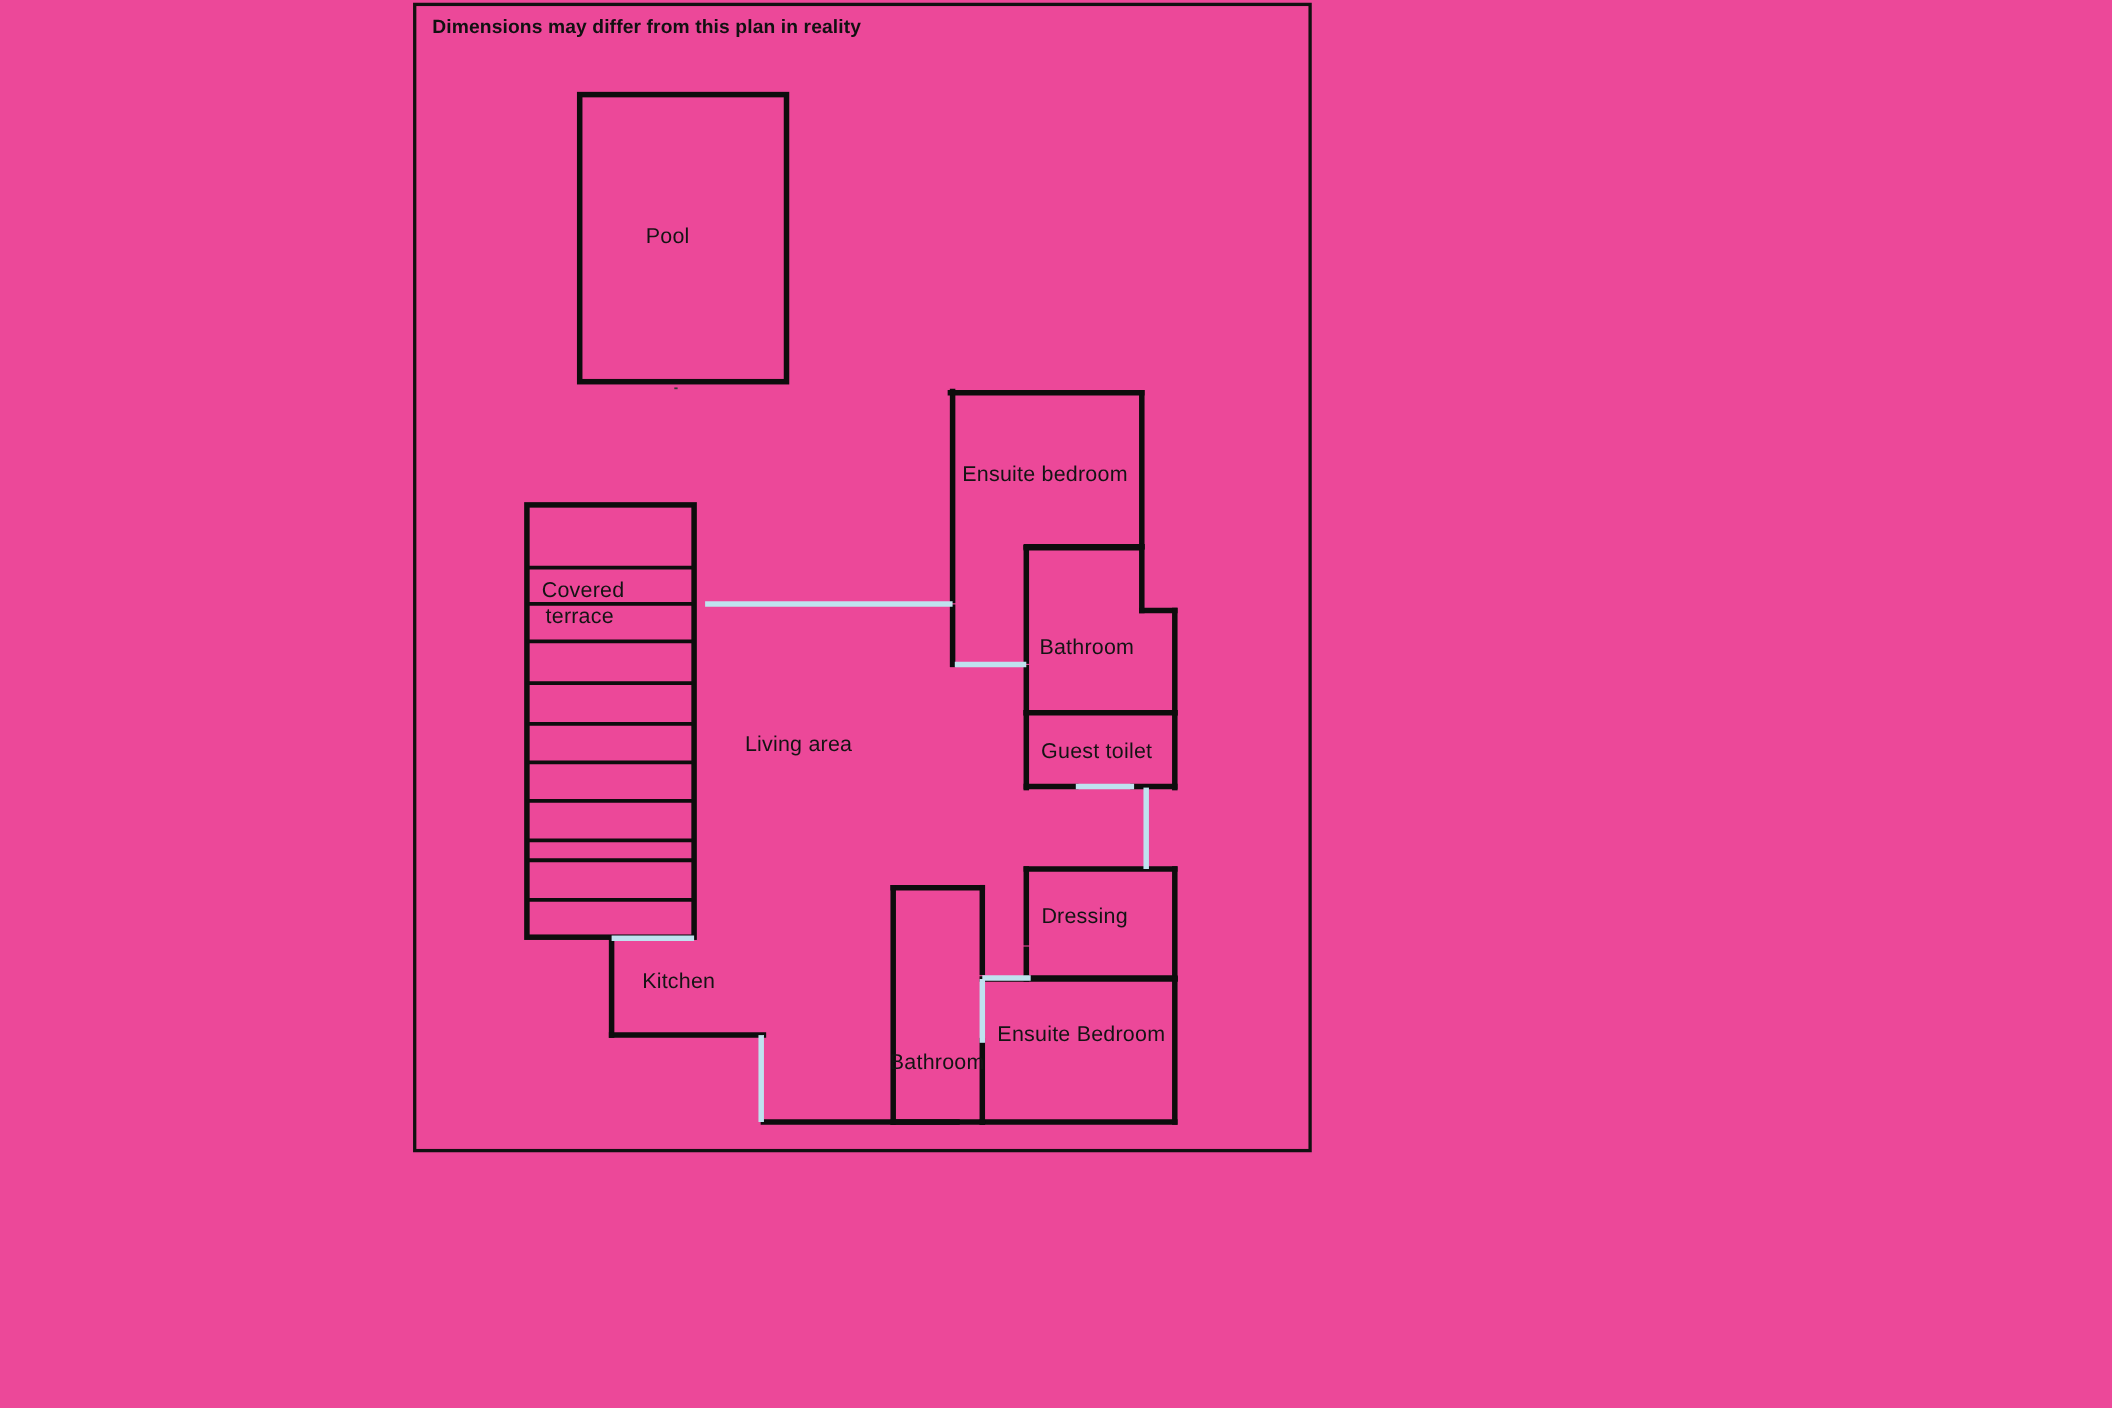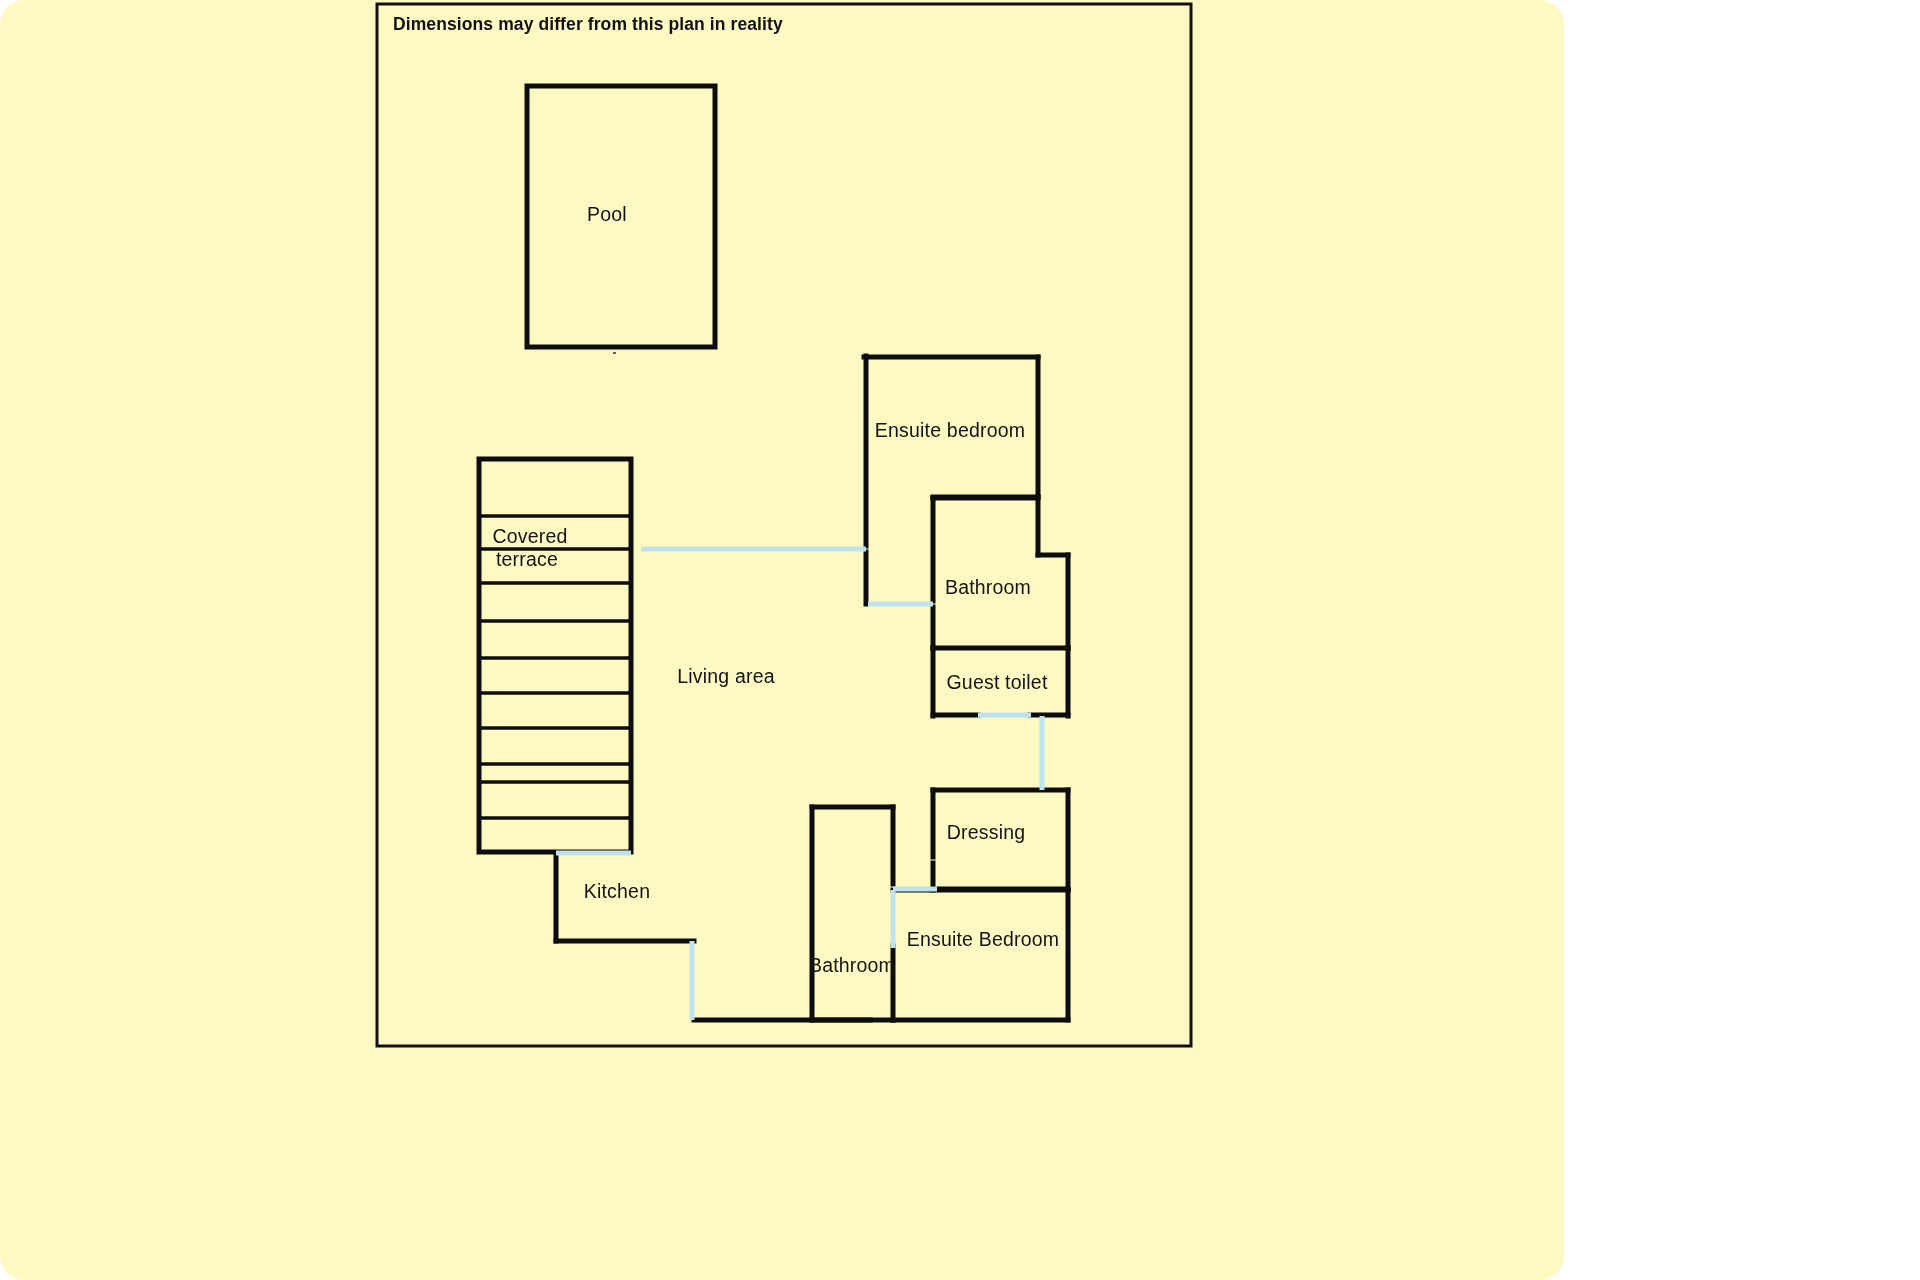--- a/index.html
+++ b/index.html
@@ -8,24 +8,23 @@
     background: #ffffff;
   }
   body {
     width: 1920px;
     height: 1280px;
     font-family: "Liberation Sans", sans-serif;
     overflow: hidden;
   }
   #plan-root {
     position: relative;
-    width: 1564px;
+    width: 1920px;
     height: 1280px;
-    background: #fef9c3;
-    border-radius: 24px;
+    background: #ec4899;
   }
   #plan-svg {
     position: absolute;
     left: 0;
     top: 0;
     width: 1920px;
     height: 1280px;
     display: block;
   }
   .wall {

